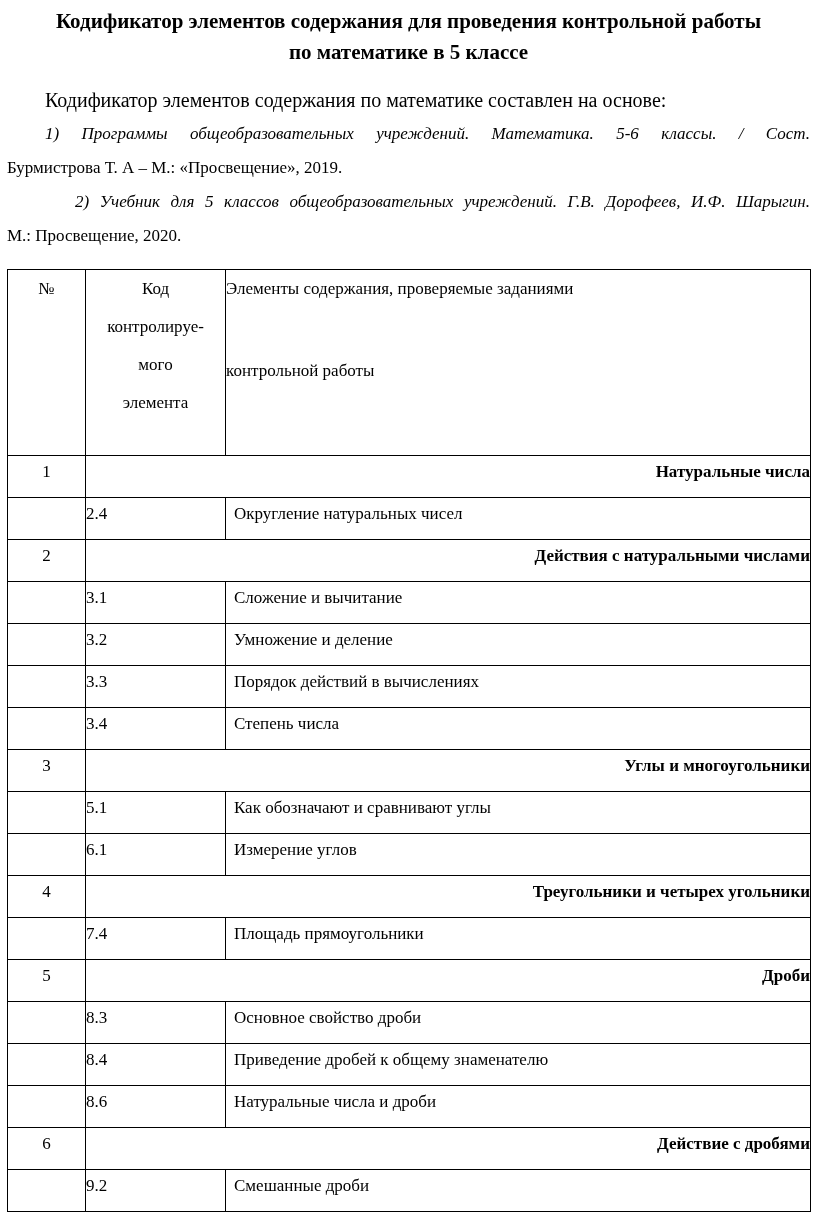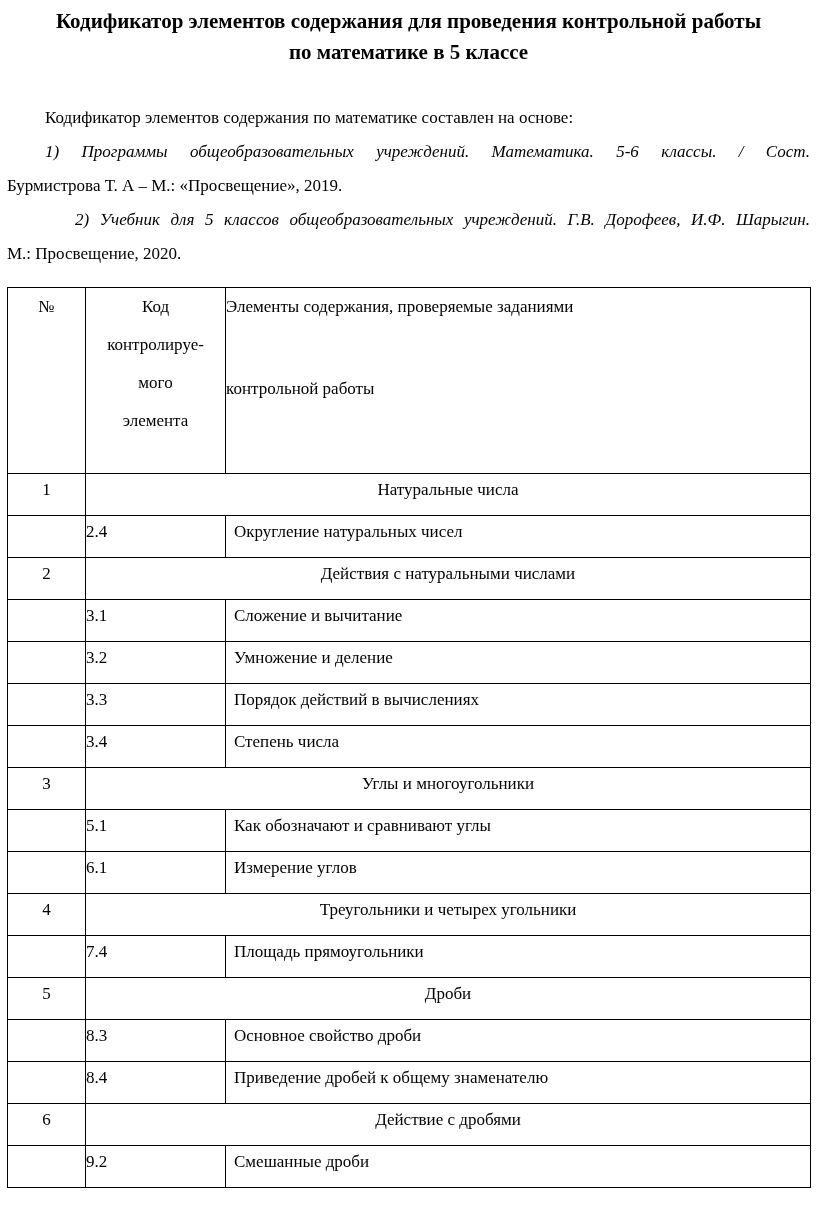--- a/index.html
+++ b/index.html
@@ -10,22 +10,22 @@
     font-family: "Liberation Serif", serif;
     overflow: hidden;
   }
   .doc { padding: 6px 6px 0 7px; }
 
   .title-line {
     text-align: center; font-weight: bold;
     font-size: 21px; line-height: 31px;
   }
   .intro {
-    margin-top: 33px; padding-left: 38px;
-    font-size: 17px; line-height: 34px;
+    margin-top: 15px; padding-left: 38px;
+    font-size: 20px; line-height: 34px;
   }
   .src-first {
     padding-left: 38px; font-size: 17px; line-height: 34px;
     text-align: justify; text-align-last: justify; font-style: italic;
   }
   .src-first.more-indent { padding-left: 68px; }
   .src-cont { font-size: 17px; line-height: 34px; }
 
   table.codifier {
     border-collapse: collapse; margin-top: 16px;
@@ -44,21 +44,21 @@
   .h-code { padding-top: 6px; }
   .h-code div { text-align: center; font-weight: normal; line-height: 38px; }
   .h-content { padding-top: 6px; text-align: left; font-weight: bold; }
   .h-content .l1 { line-height: 38px; }
   .h-content .l2 { line-height: 38px; margin-top: 44px; }
 
   tr.row td { height: 42px; padding-top: 6px; }
   td.c-num  { text-align: center; }
   td.c-code { }
   td.c-text { padding-left: 8px; padding-right: 6px; }
-  td.c-section { text-align: center; font-weight: normal; }
+  td.c-section { text-align: right; font-weight: bold; }
 </style>
 </head>
 <body>
 
 <div class="doc">
 
   <div class="title-line">Кодификатор элементов содержания для проведения контрольной работы</div>
   <div class="title-line">по математике в 5 классе</div>
 
   <div class="intro">Кодификатор элементов содержания по математике составлен на основе:</div>
@@ -158,20 +158,25 @@
     <tr class="row">
       <td class="c-num"></td>
       <td class="c-code">8.3</td>
       <td class="c-text">Основное свойство дроби</td>
     </tr>
     <tr class="row">
       <td class="c-num"></td>
       <td class="c-code">8.4</td>
       <td class="c-text">Приведение дробей к общему знаменателю</td>
     </tr>
+    <tr class="row">
+      <td class="c-num"></td>
+      <td class="c-code">8.6</td>
+      <td class="c-text">Натуральные числа и дроби</td>
+    </tr>
 
     <tr class="row">
       <td class="c-num">6</td>
       <td class="c-section" colspan="2">Действие с дробями</td>
     </tr>
     <tr class="row">
       <td class="c-num"></td>
       <td class="c-code">9.2</td>
       <td class="c-text">Смешанные дроби</td>
     </tr>

